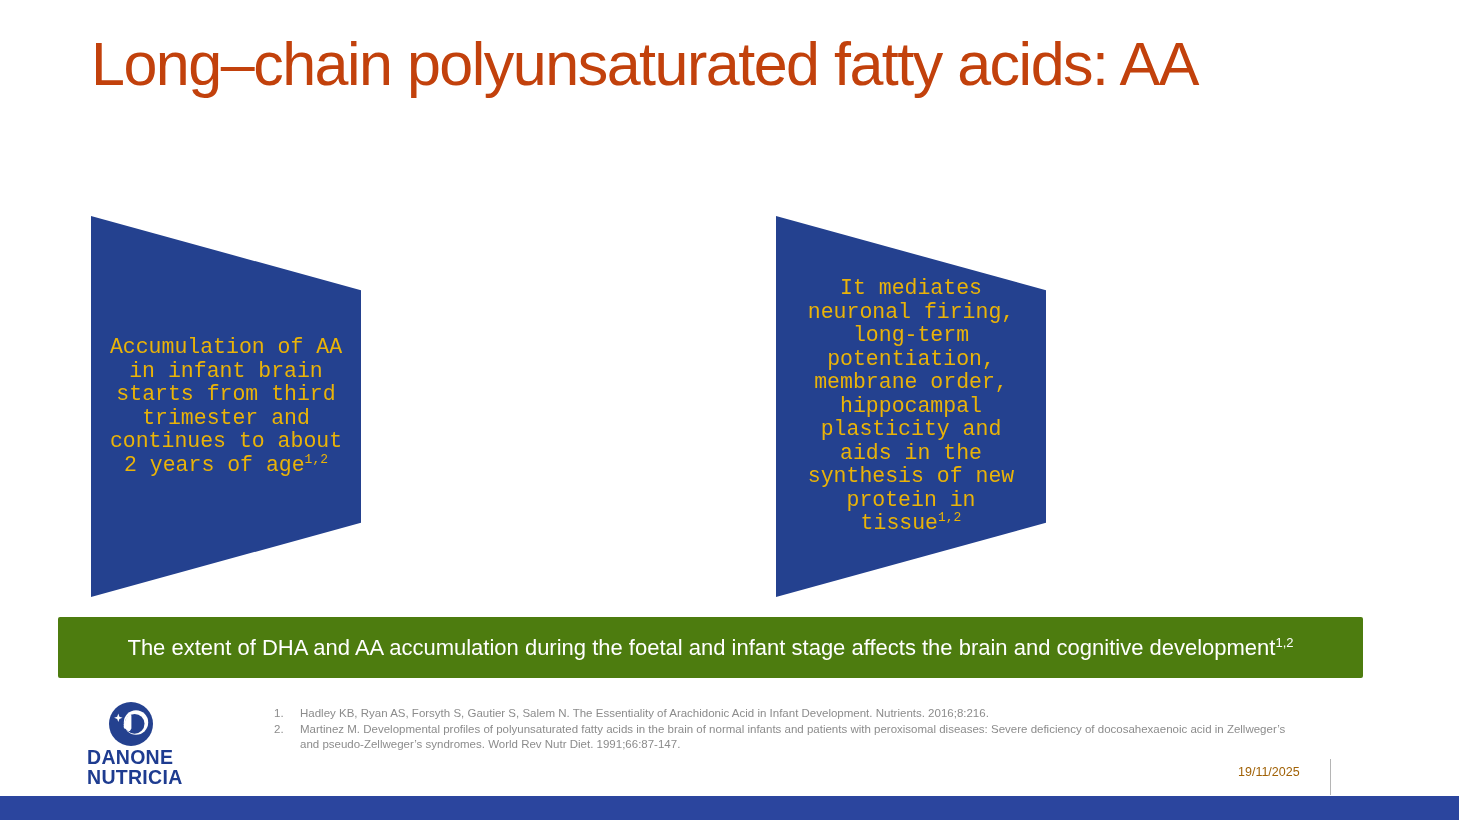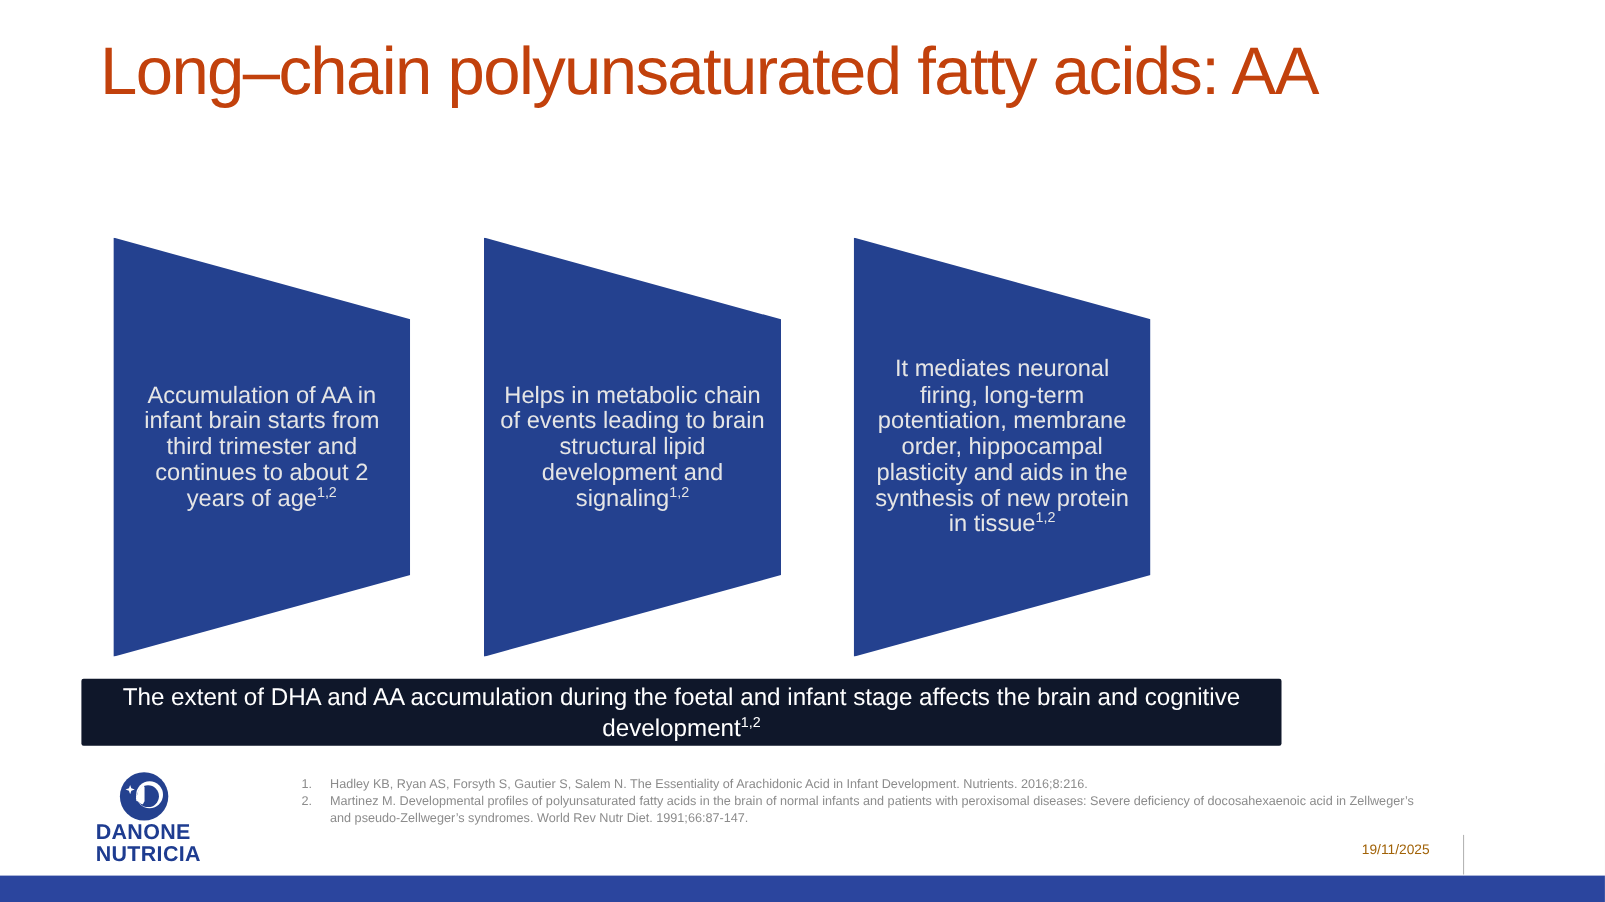--- a/index.html
+++ b/index.html
@@ -31,45 +31,46 @@
     top: 216px;
     width: 270px;
     height: 381px;
     background: #24418F;
     clip-path: polygon(0 0, 100% 19.5%, 100% 80.5%, 0 100%);
     display: flex;
     align-items: center;
     justify-content: center;
     text-align: center;
   }
-  .card-1 { left: 103px; }
+  .card-1 { left: 91px; }
   .card-2 { left: 440px; }
   .card-3 { left: 776px; }
   .card-4 { left: 1112px; }
 
   .card-text {
     padding: 0 14px;
-    color: #e5e5e5;
+    color: #eab308;
     font-size: 21.5px;
     line-height: 23.5px;
+    font-family: Liberation Mono, monospace;
   }
 
   sup.ref-sup {
     font-size: 13px;
     vertical-align: super;
     line-height: 0;
   }
 
   .banner {
     position: absolute;
-    left: 74px;
+    left: 58px;
     top: 617px;
-    width: 1091px;
+    width: 1305px;
     height: 61px;
-    background: #0f172a;
+    background: #4d7c0f;
     border-radius: 2px;
     display: flex;
     align-items: center;
     justify-content: center;
     text-align: center;
   }
   .banner-text {
     max-width: 1180px;
     color: #ffffff;
     font-size: 22px;
@@ -147,23 +148,20 @@
 <body>
 
 <div class="slide">
 
   <h1 class="title">Long–chain polyunsaturated fatty acids: AA</h1>
 
   <div class="card card-1">
     <div class="card-text"><span>Accumulation of AA in infant brain starts from third trimester and continues to about 2 years of age</span><sup class="ref-sup">1,2</sup></div>
   </div>
 
-  <div class="card card-2">
-    <div class="card-text"><span>Helps in metabolic chain of events leading to brain structural lipid development and signaling</span><sup class="ref-sup">1,2</sup></div>
-  </div>
 
   <div class="card card-3">
     <div class="card-text"><span>It mediates neuronal firing, long-term potentiation, membrane order, hippocampal plasticity and aids in the synthesis of new protein in tissue</span><sup class="ref-sup">1,2</sup></div>
   </div>
 
 
   <div class="banner">
     <div class="banner-text"><span>The extent of DHA and AA accumulation during the foetal and infant stage affects the brain and cognitive development</span><sup class="ref-sup">1,2</sup></div>
   </div>
 

